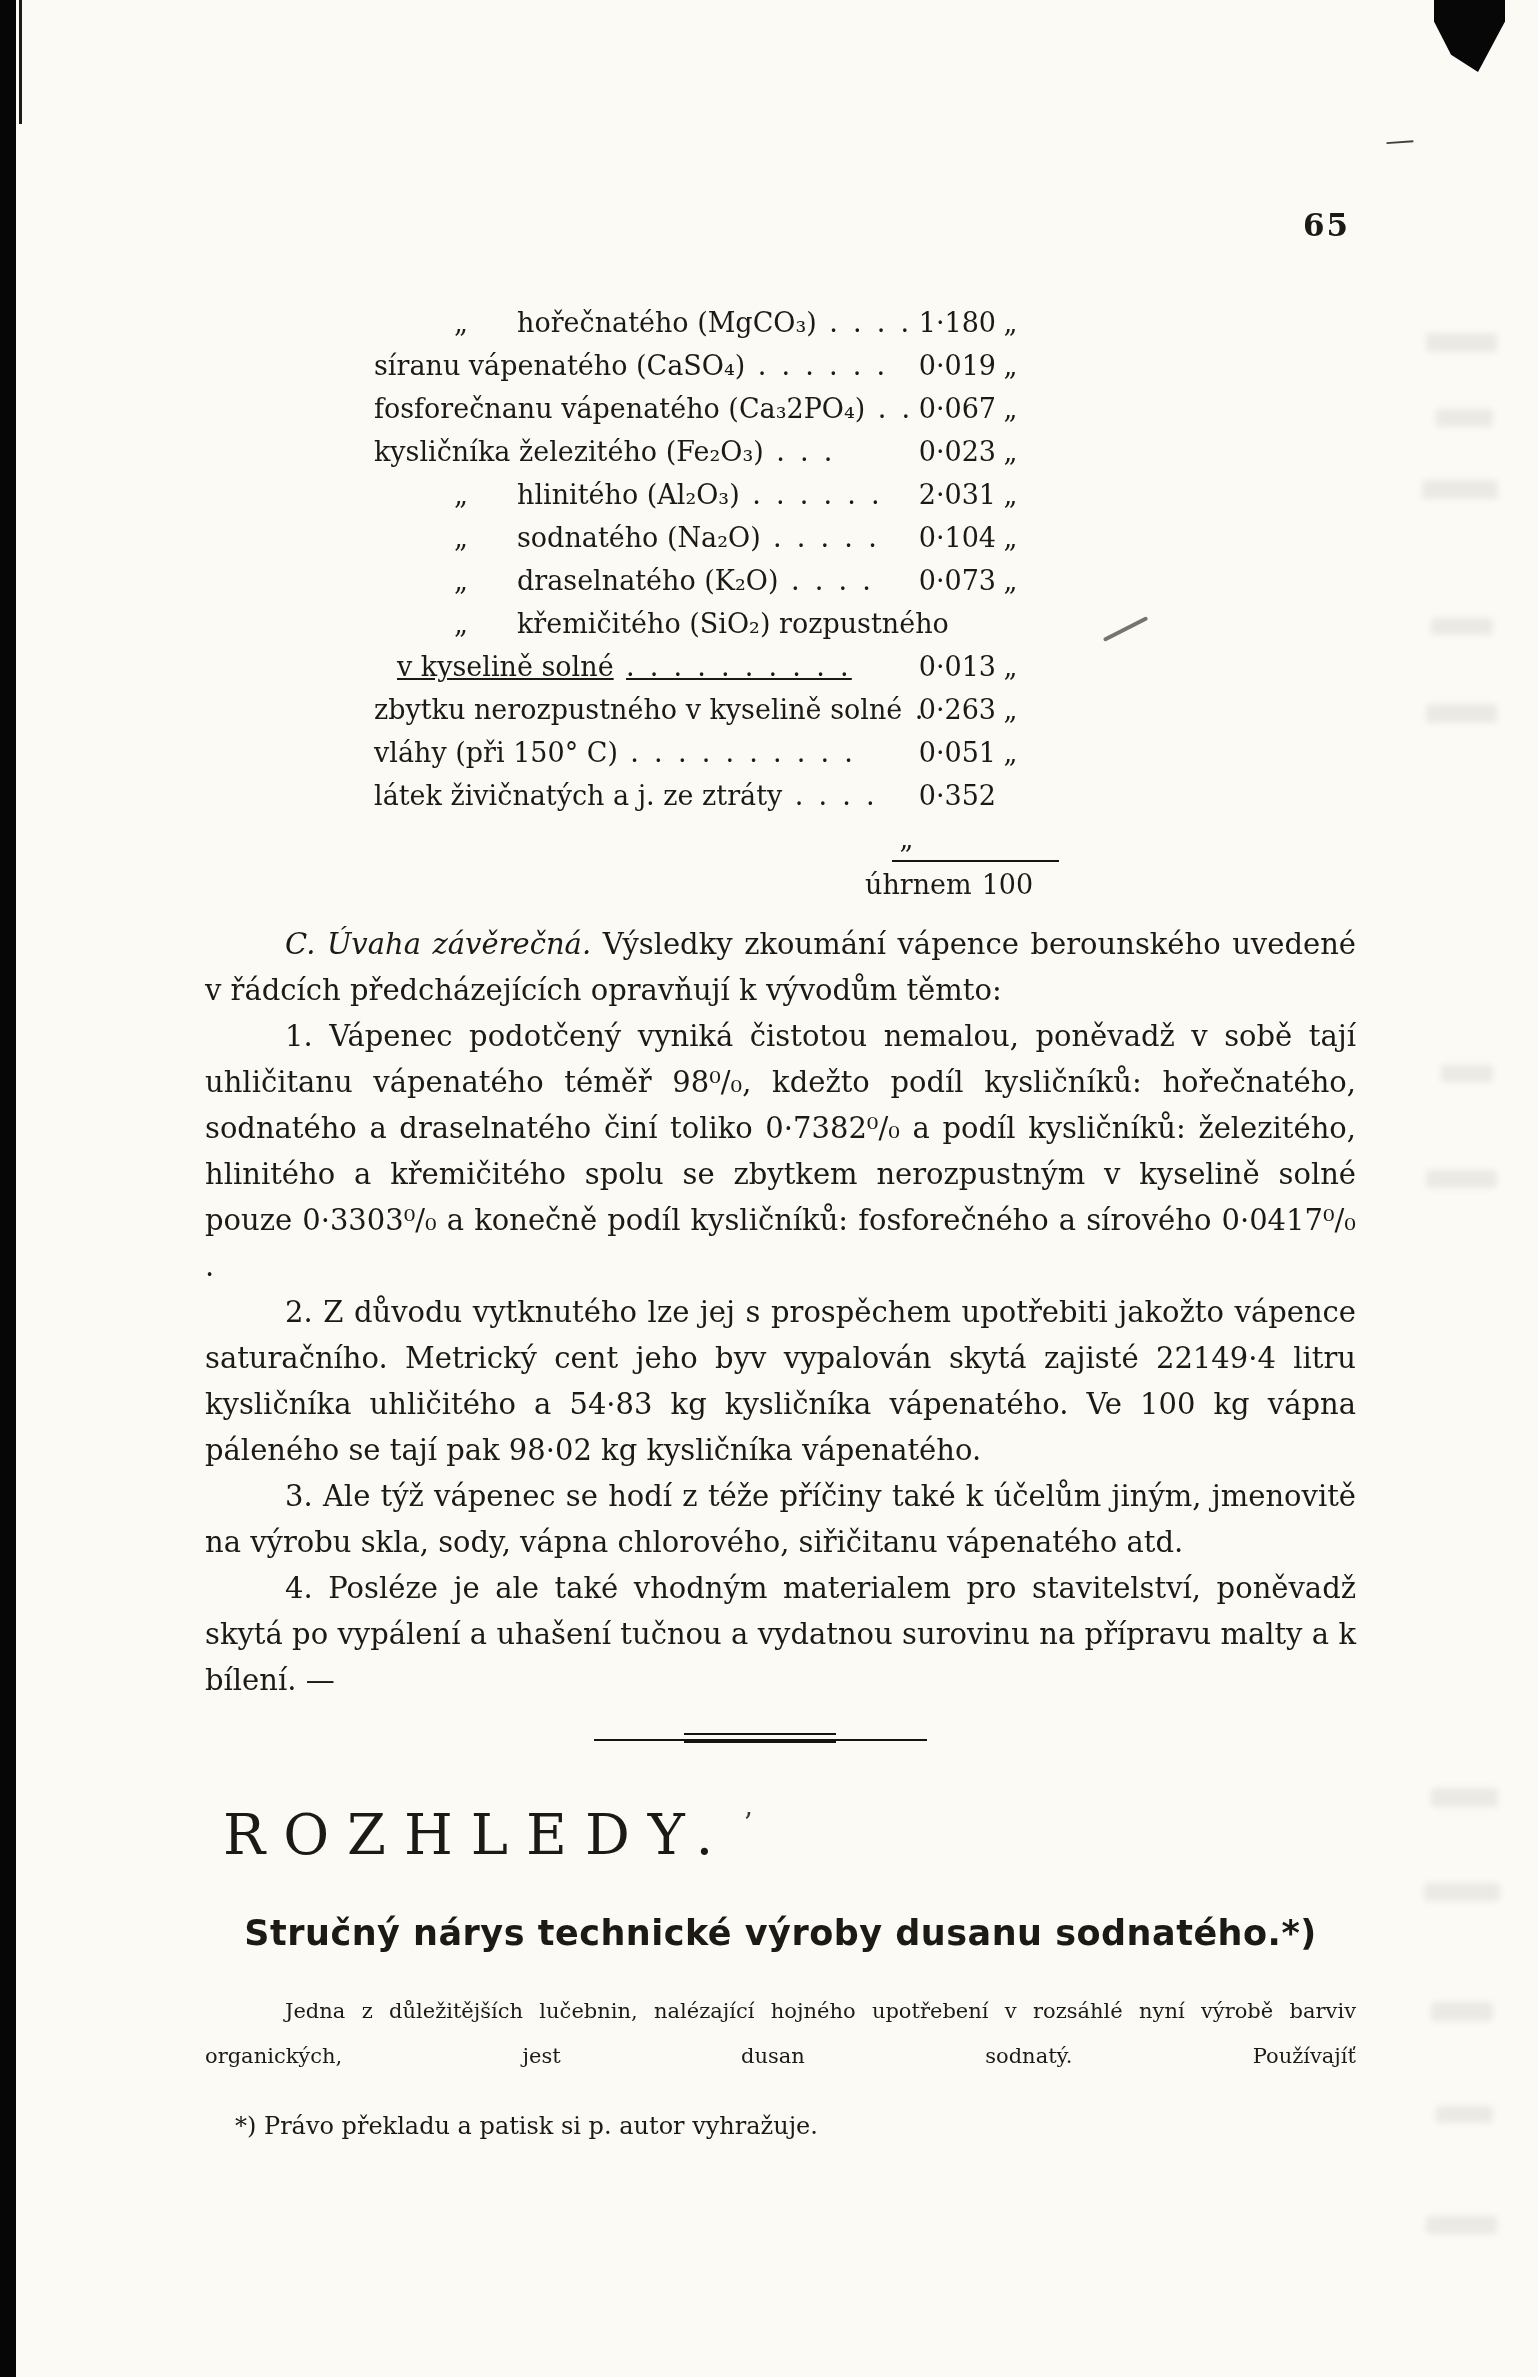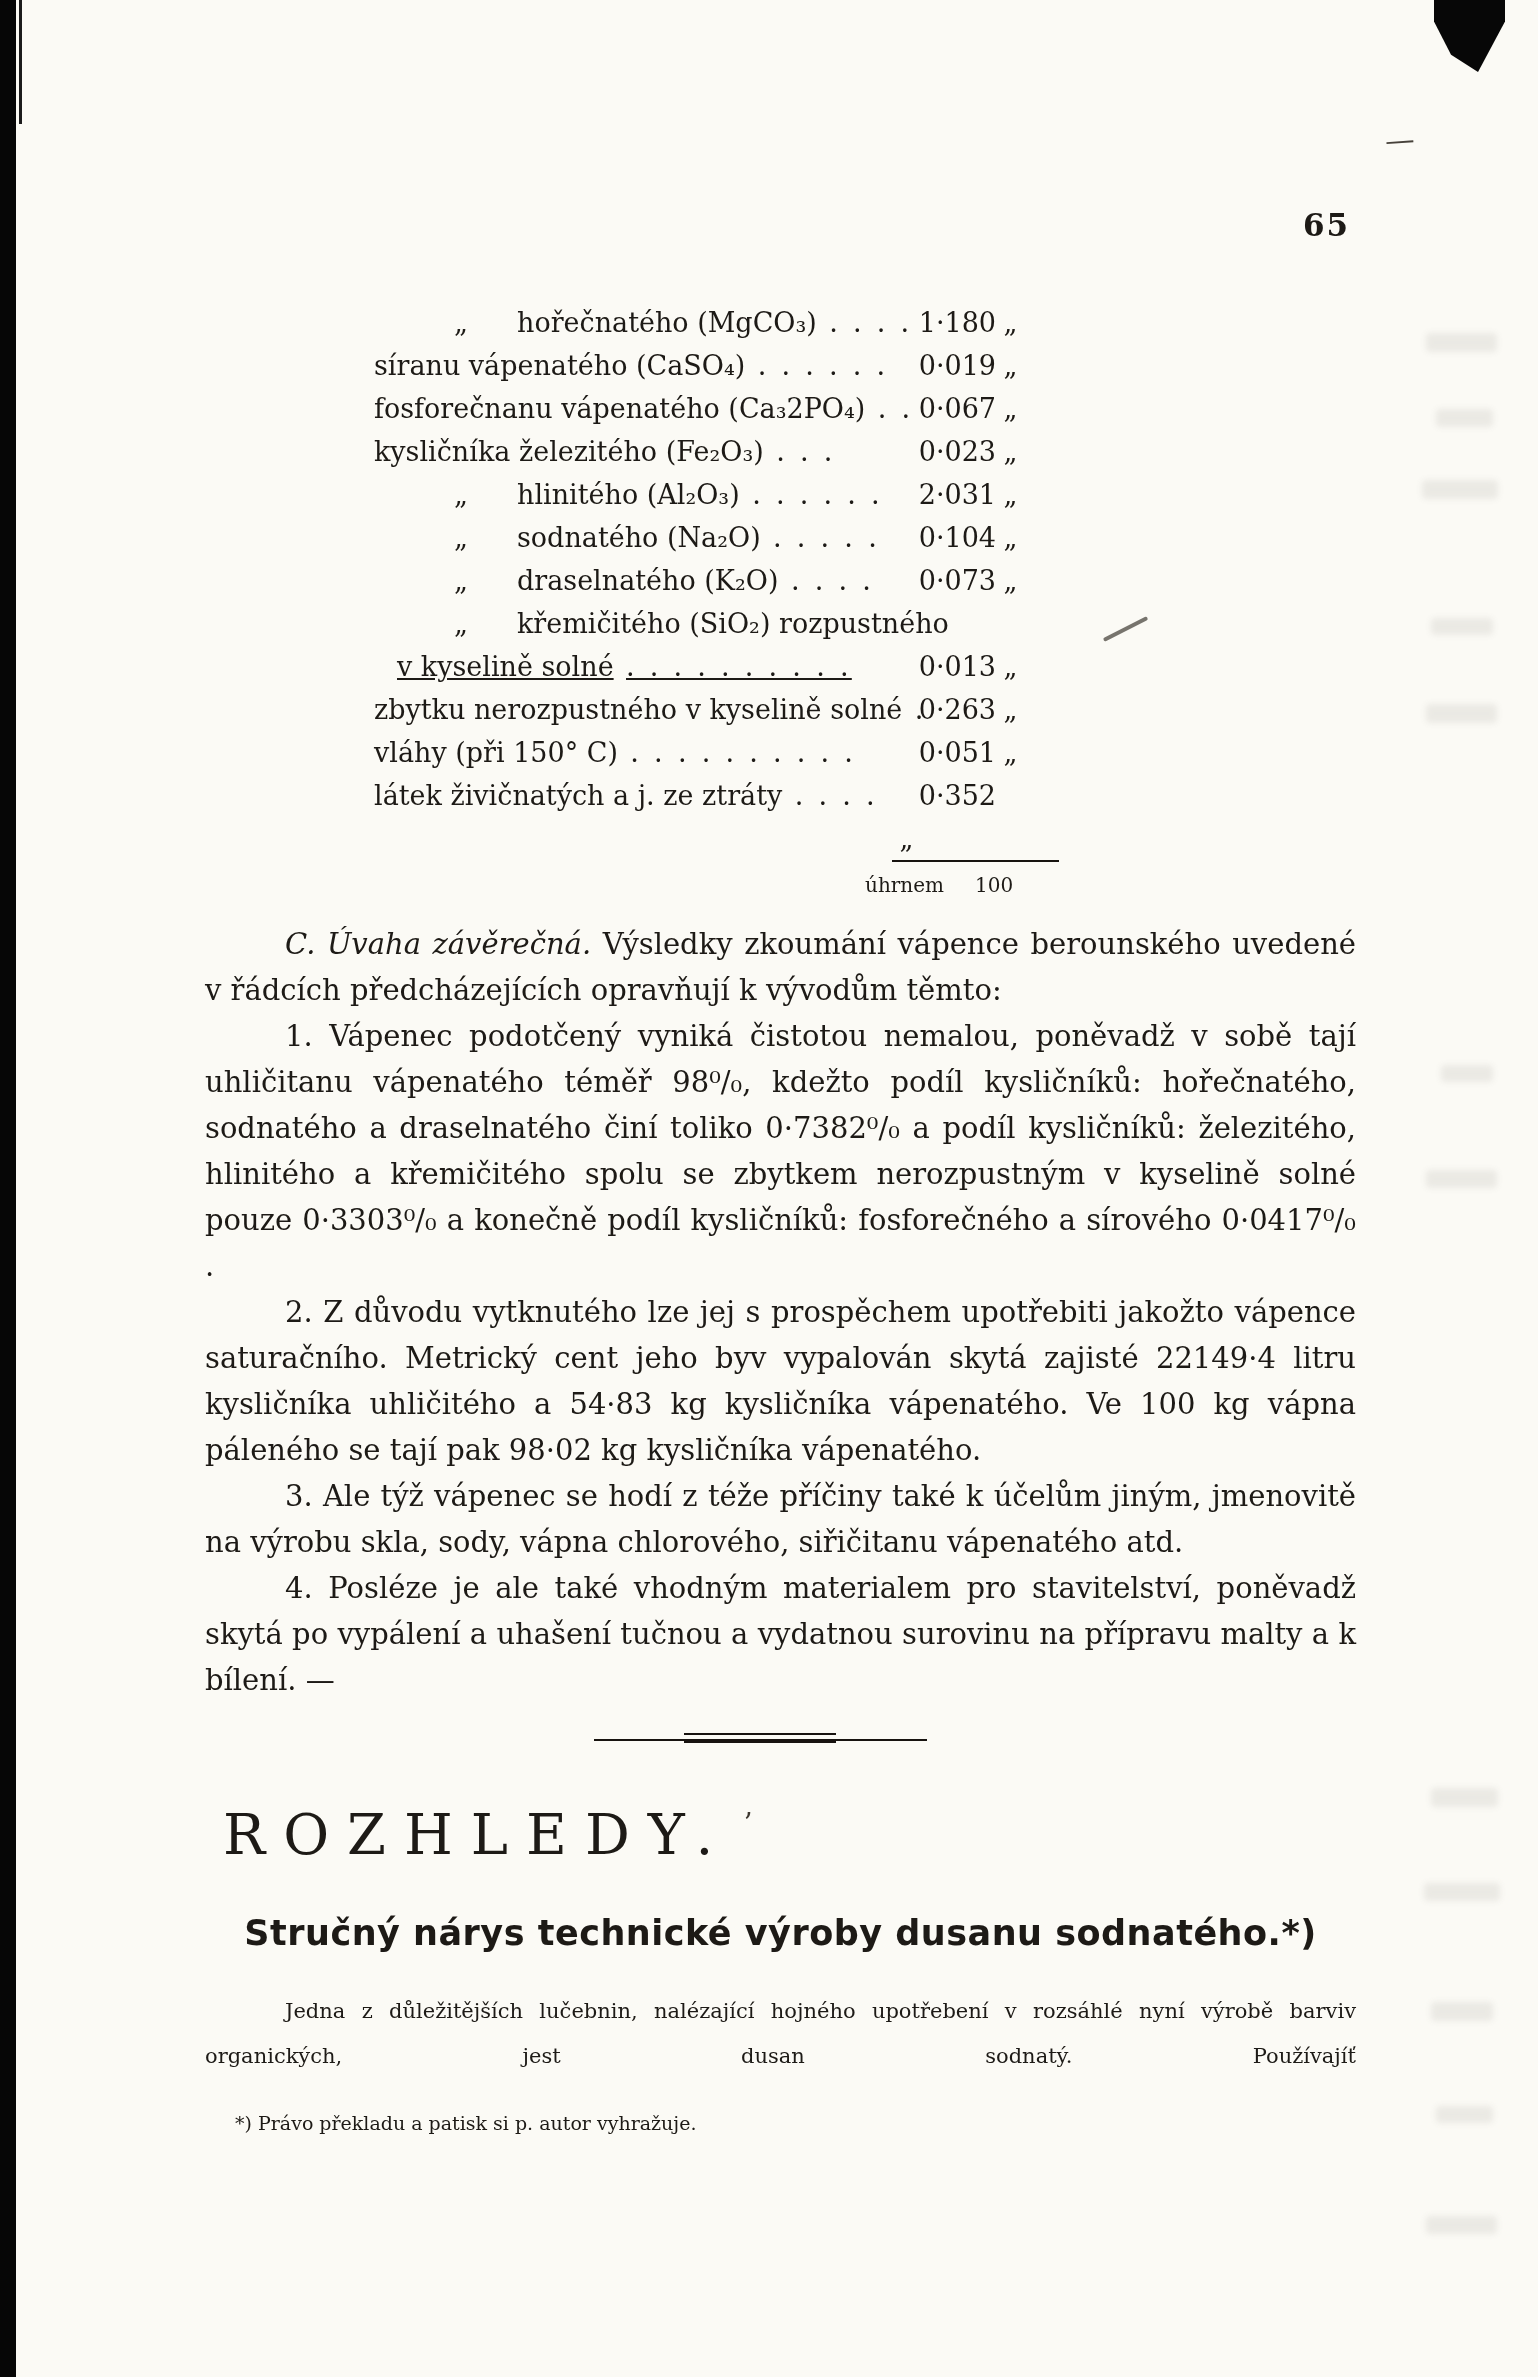--- a/index.html
+++ b/index.html
@@ -35,42 +35,42 @@
   .lcell { position: relative; display: block; overflow: visible; }
   .has-ditto .lcell { padding-left: 143px; }
   .has-ditto .ditto { position: absolute; left: 80px; top: 0; }
   .trow:not(.has-ditto) .ditto { display: none; }
   .indent2 .lcell { padding-left: 23px; text-decoration: underline; }
   .leader { padding-left: 12.4px; letter-spacing: 3.3px; }
   .vcell { display: flex; width: 167px; }
   .num { display: inline-block; width: 104px; text-align: right; }
   .unit { display: inline-block; padding-left: 7.6px; }
   .sum .vcell { border-bottom: 2.4px solid #17130f; flex-direction: column; }
-  .total-row { margin-left: 169px; padding-left: 491px; font-size: 20px; line-height: 46px; display: flex; gap: 31px; }
+  .total-row { margin-left: 169px; padding-left: 491px; font-size: 27px; line-height: 46px; display: flex; gap: 10px; }
 
   
   .body-text { margin-top: 13.3px; font-size: 29px; line-height: 46px; text-align: justify; }
   .para { margin: 0; text-indent: 80px; }
   .lead { font-style: italic; }
 
   
   .divider { position: relative; height: 12.4px; margin: 30px 0 0 389px; width: 333px; }
   .d-long { position: absolute; left: 0; right: 0; top: 6.2px; height: 1.9px; background: #17130f; }
   .d-short { position: absolute; left: 90px; width: 152px; top: 0; height: 9.5px; border-top: 2.4px solid #17130f; border-bottom: 2.4px solid #17130f; box-sizing: border-box; }
 
   
   .rozhledy { margin: 56px 0 0; font-size: 56px; font-weight: normal; letter-spacing: 18px; text-indent: 18px; }
   .hmark { font-size: 27.6px; letter-spacing: 0; vertical-align: 21px; padding-left: 12.4px; color: #3c372f; }
   .subtitle {
     margin: 46px 0 2px; text-align: center;
     font-family: "DejaVu Sans", "Liberation Sans", sans-serif;
     font-weight: bold; font-size: 35px; letter-spacing: 0.5px;
   }
   .intro { margin: 36px 0 0; font-size: 21px; line-height: 45px; text-align: justify; text-align-last: justify; text-indent: 80px; }
-  .footnote { margin: 33px 0 12px; padding-left: 30px; font-size: 19px; }
+  .footnote { margin: 33px 0 12px; padding-left: 30px; font-size: 24px; }
 </style>
 </head>
 <body style="--ink: #1d1a16; --paper: #fbfaf5;">
 
 <div class="page">
 
   <div class="scan-bar-left"></div>
   <div class="scan-bar-left2"></div>
   <div class="scan-corner"></div>
   <div class="margin-dash">—</div>

